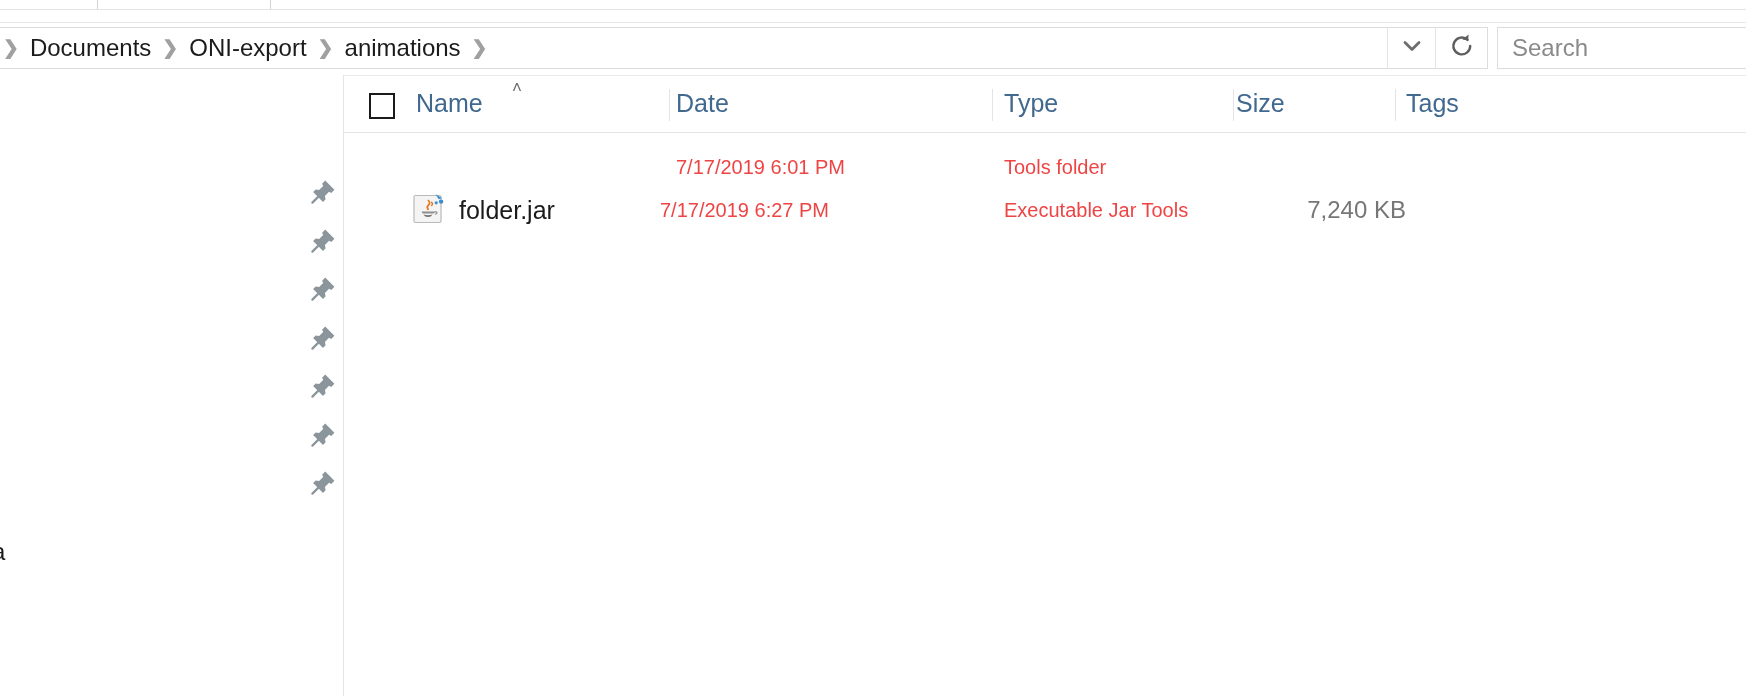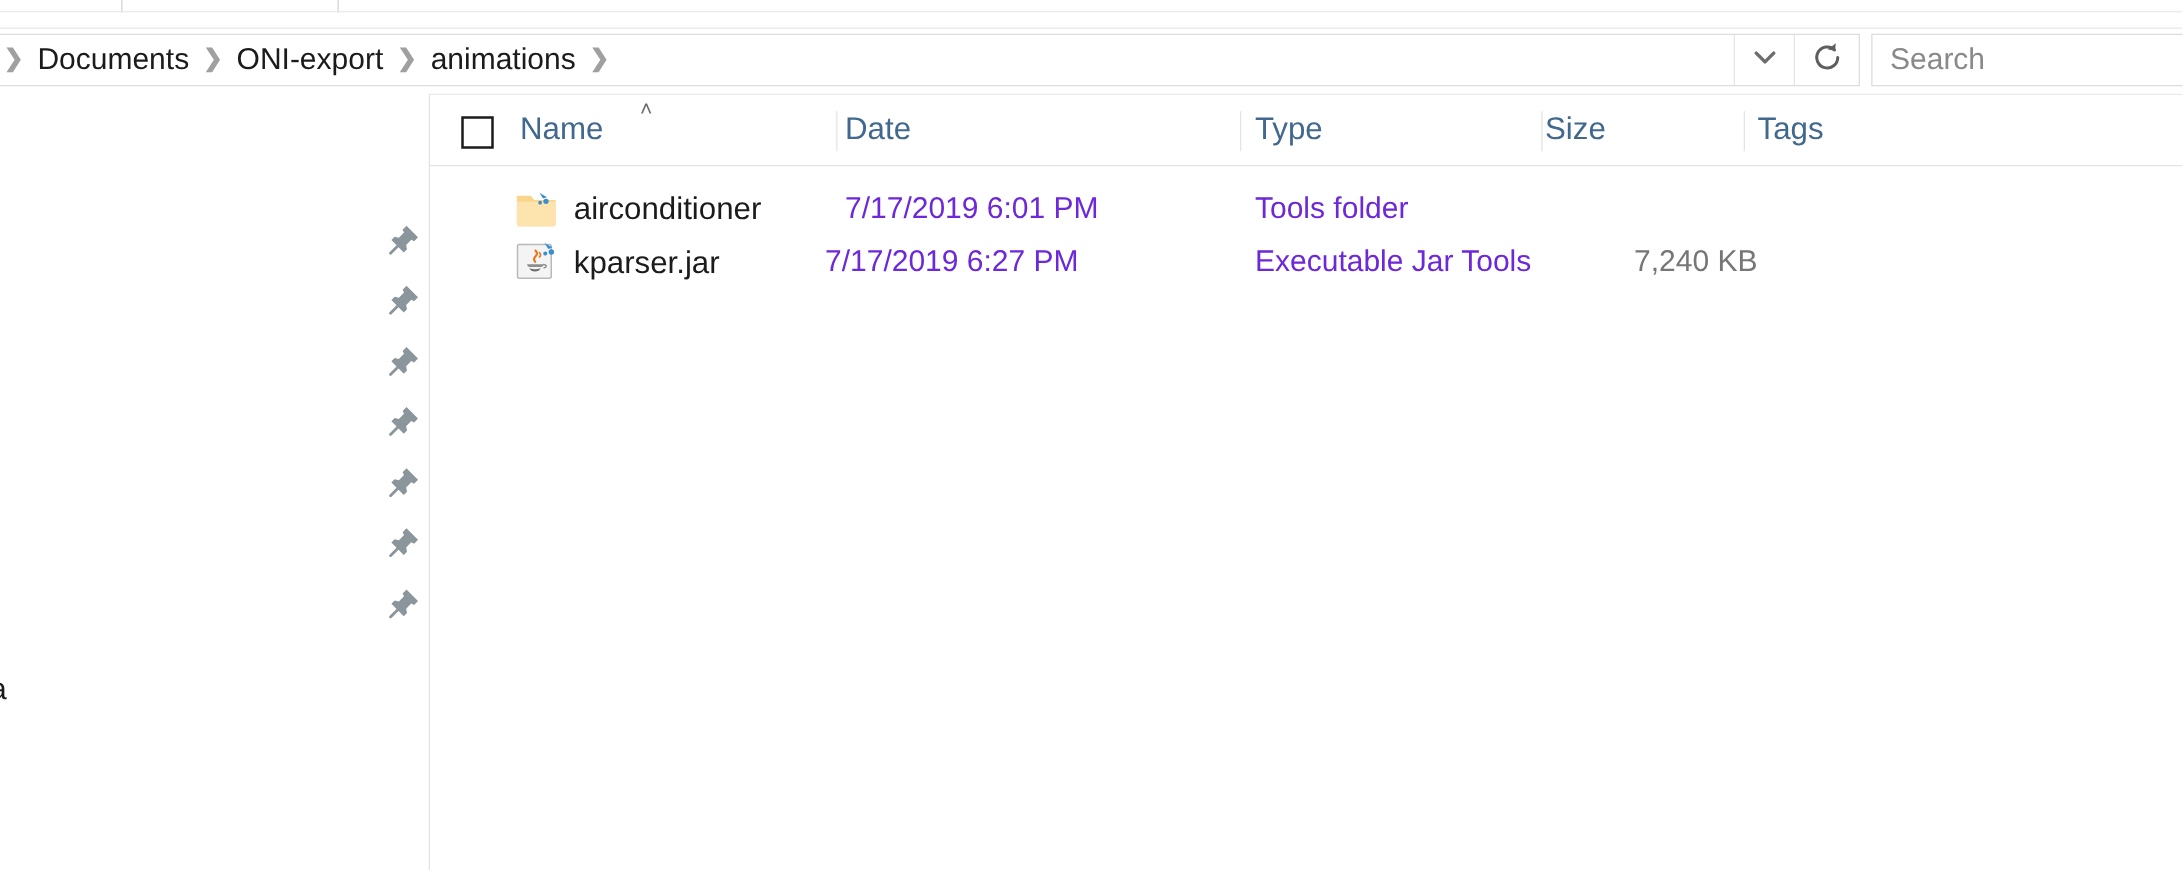--- a/index.html
+++ b/index.html
@@ -73,21 +73,21 @@
     position:absolute; font-size:17px; color:#6a6a6a; line-height:1;
   }
   .select-all-box {
     position:absolute; left:25px; top:18px; width:26px; height:26px;
     border:2px solid #1b1b1b; background:#fff;
   }
 
   .row { position:absolute; left:0; width:1402px; height:44px; }
   .cell { position:absolute; display:flex; align-items:center; height:44px; white-space:nowrap; }
   .cell-name { font-size:25px; color:#1b1b1b; }
-  .cell-meta { font-size:24px; color:#6d28d9; }
+  .cell-meta { font-size:20px; color:#ef4444; }
   .cell-size { font-size:24px; color:#767676; }
   .icon-wrap { width:36px; height:36px; position:relative; margin-right:12px; flex:0 0 auto; }
 </style>
 </head>
 <body>
 
 <div class="screen">
 
   <div class="ribbon-strip">
     <div class="ribbon-tabs">
@@ -242,34 +242,20 @@
 
       <div class="hdr-sep" style="left:1051px;"></div>
       <div class="hdr-cell" style="left:1062px;">
         <span class="hdr-label">Tags</span>
       </div>
 
       <div class="hdr-bottom"></div>
     </div>
 
     <div class="row" style="top:70px;">
-      <div class="cell cell-name" style="left:67px;">
-        <span class="icon-wrap">
-          <svg width="36" height="36" viewBox="0 0 36 36">
-            <path d="M2.5 7.5 h11.2 l2.6 3.4 h17.2 v19.2 a1.8 1.8 0 0 1 -1.8 1.8 h-27.4 a1.8 1.8 0 0 1 -1.8 -1.8 Z" fill="#fbd58b"></path>
-            <path d="M2.5 12.4 h31 v18.1 a1.6 1.6 0 0 1 -1.6 1.6 h-27.8 a1.6 1.6 0 0 1 -1.6 -1.6 Z" fill="#fde3ae"></path>
-            <g fill="#3a8ed0">
-              <path d="M20.6 5.2 l6.0 3.5 -3.2 1.1 -2.8 -4.6 z"></path>
-              <circle cx="25.8" cy="12.0" r="2.1"></circle>
-              <circle cx="21.1" cy="13.1" r="1.5"></circle>
-            </g>
-          </svg>
-        </span>
-        <span>airconditioner</span>
-      </div>
       <div class="cell cell-meta" style="left:332px;">7/17/2019 6:01 PM</div>
       <div class="cell cell-meta" style="left:660px;">Tools folder</div>
       <div class="cell cell-size" style="left:898px;"></div>
       <div class="cell cell-meta" style="left:1062px;"></div>
     </div>
 
     <div class="row" style="top:113px;">
       <div class="cell cell-name" style="left:67px;">
         <span class="icon-wrap">
           <svg width="36" height="36" viewBox="0 0 36 36">
@@ -279,21 +265,21 @@
             <path d="M23.4 19.6 q2.6 0.2 2.6 1.3 q0 1.0 -2.2 1.4" fill="none" stroke="#8d8d8d" stroke-width="1.1"></path>
             <path d="M17.4 8.5 q2.3 2.3 0.2 4.3 q-2.4 2.3 -0.5 4.6" fill="none" stroke="#e8761b" stroke-width="1.7" stroke-linecap="round"></path>
             <path d="M20.6 10.2 q1.7 1.8 0 3.3" fill="none" stroke="#e8761b" stroke-width="1.4" stroke-linecap="round"></path>
             <g fill="#3a8ed0">
               <path d="M24.6 2.3 l6.4 3.7 -3.4 1.2 -3.0 -4.9 z"></path>
               <circle cx="30.1" cy="9.6" r="2.2"></circle>
               <circle cx="25.2" cy="10.8" r="1.6"></circle>
             </g>
           </svg>
         </span>
-        <span>kparser.jar</span>
+        <span>folder.jar</span>
       </div>
       <div class="cell cell-meta" style="left:316px;">7/17/2019 6:27 PM</div>
       <div class="cell cell-meta" style="left:660px;">Executable Jar Tools</div>
       <div class="cell cell-size" style="left:898px; width:164px; justify-content:flex-end;">7,240 KB</div>
       <div class="cell cell-meta" style="left:1062px;"></div>
     </div>
 
   </div>
 </div>
 

